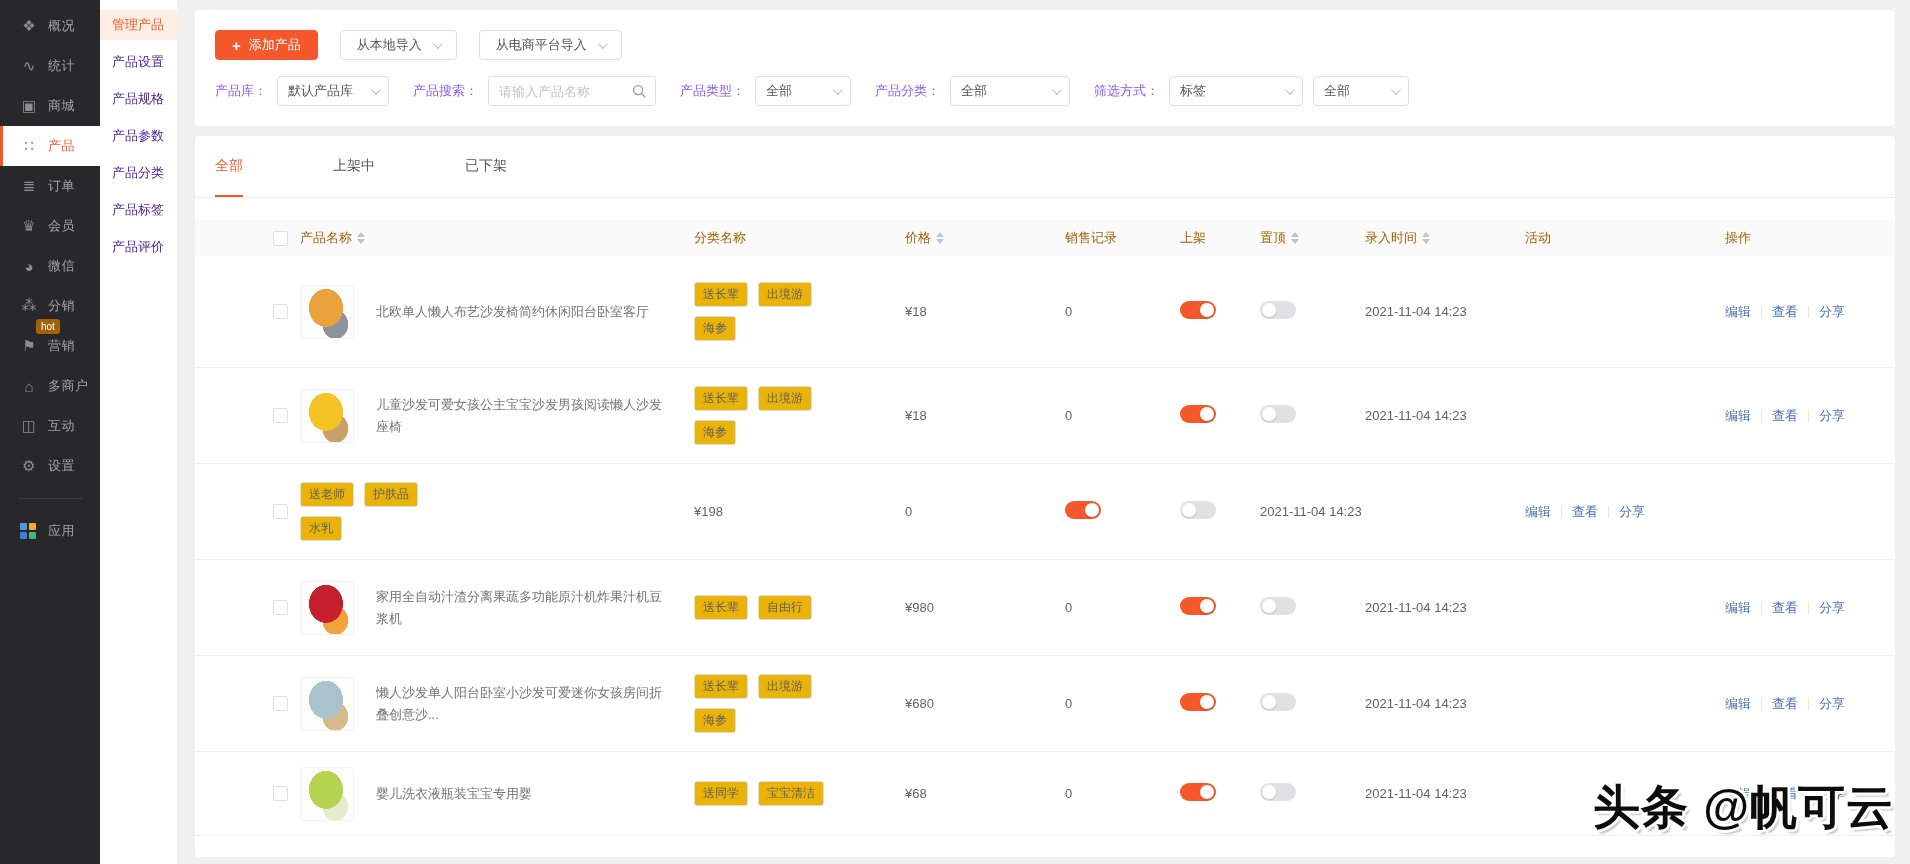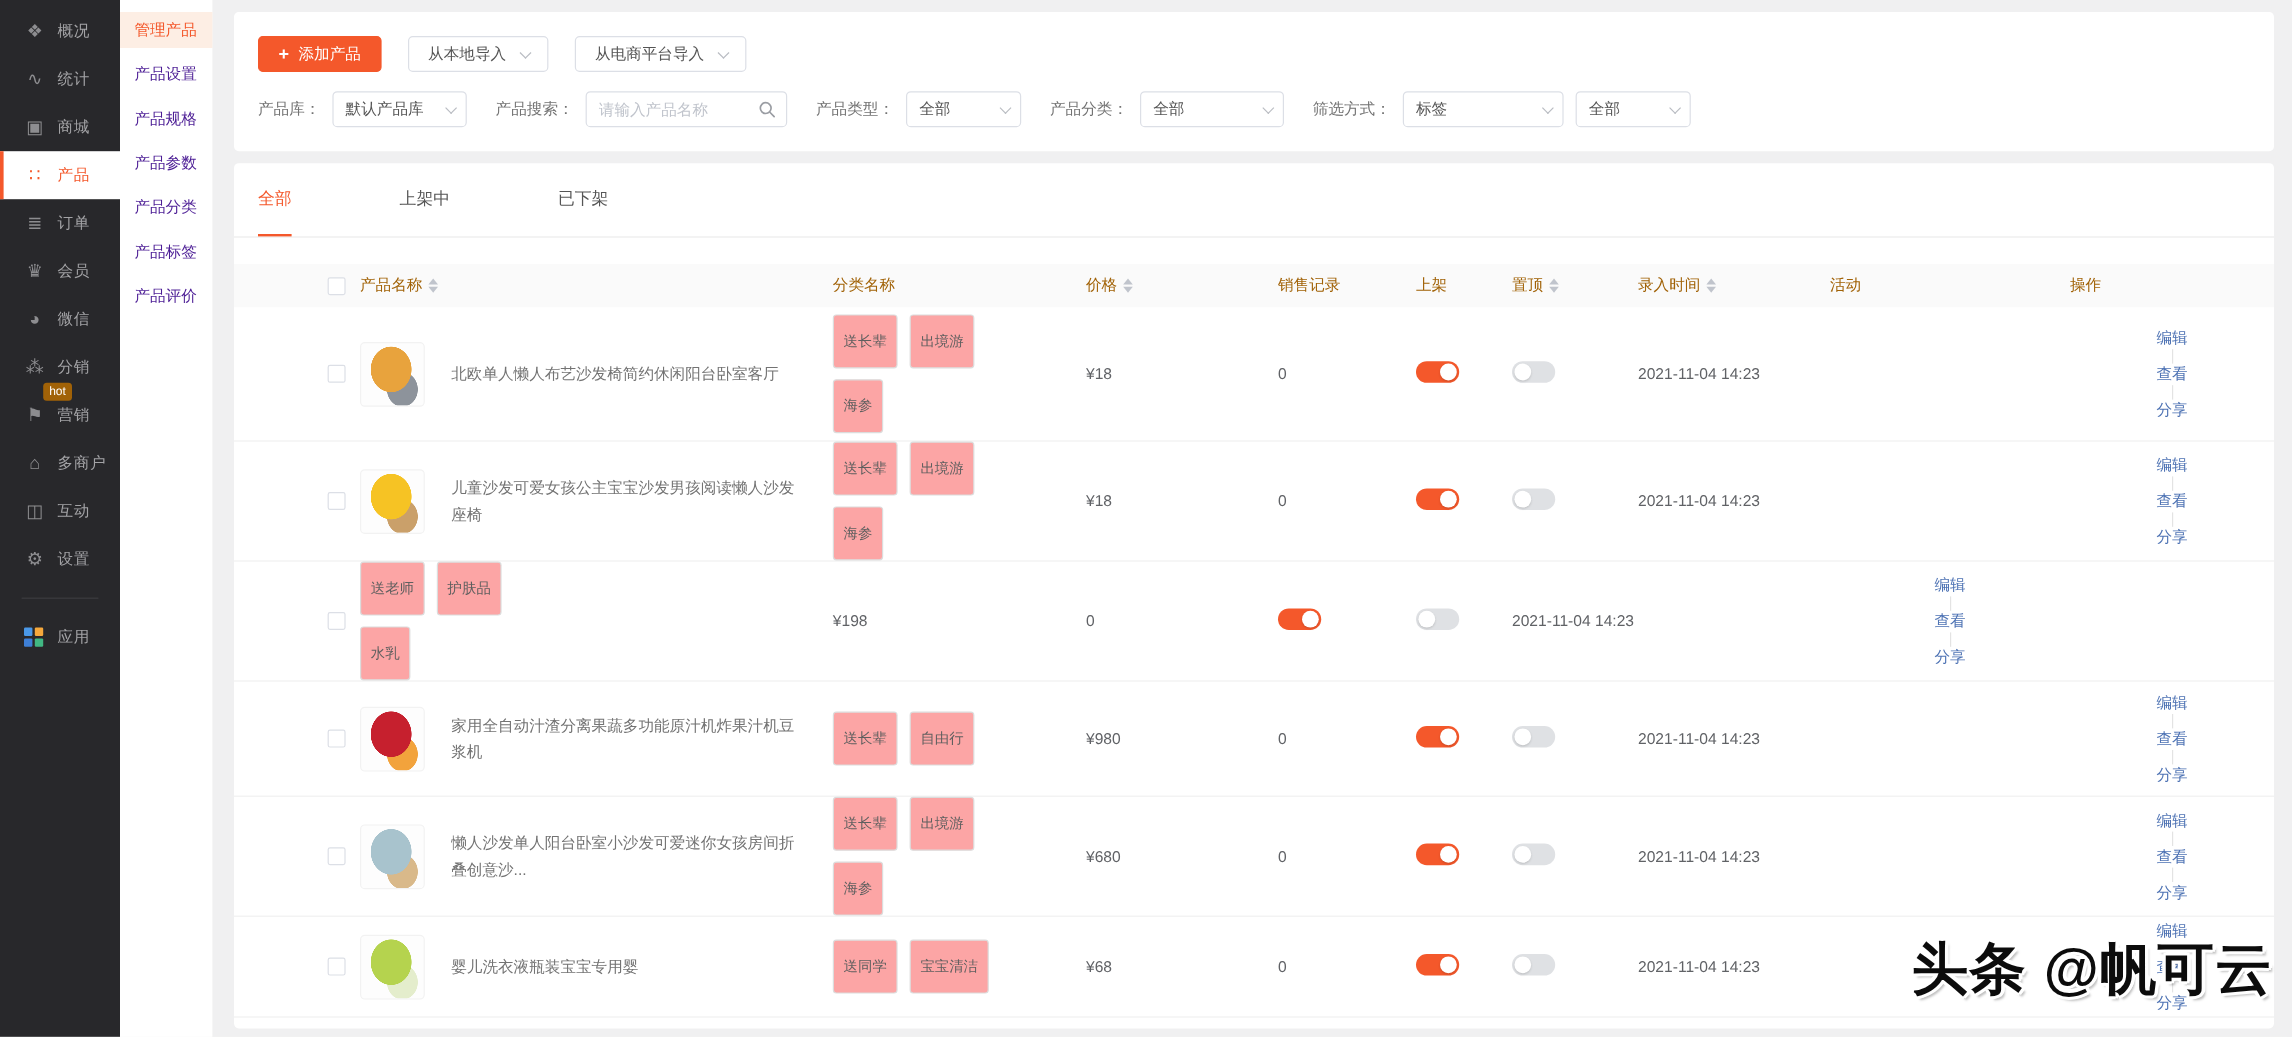--- a/index.html
+++ b/index.html
@@ -31,21 +31,21 @@
   .card { background:#fff; border-radius:4px; }
   .toolbar-card { padding:20px; margin-bottom:10px; }
   .btn-row { display:flex; gap:22px; margin-bottom:16px; }
   .btn { height:30px; display:inline-flex; align-items:center; gap:6px; padding:0 16px; border-radius:4px;
     border:1px solid #dcdfe6; background:#fff; color:#555; font-size:13px; cursor:pointer; }
   .btn-primary { background:#f4582b; border-color:#f4582b; color:#fff; }
   .plus { font-size:15px; font-weight:bold; margin-right:2px; }
   .chev { width:7px; height:7px; border-right:1.4px solid #b9bcc2; border-bottom:1.4px solid #b9bcc2;
     transform:rotate(45deg) translateY(-2px); display:inline-block; margin-left:5px; }
   .filter-row { display:flex; align-items:center; gap:10px; }
-  .f-label { color:#737373; margin-left:14px; white-space:nowrap; }
+  .f-label { color:#8b5cf6; margin-left:14px; white-space:nowrap; }
   .f-label:first-child { margin-left:0; }
   .select { height:30px; min-width:96px; border:1px solid #dcdfe6; border-radius:4px; display:inline-flex;
     align-items:center; justify-content:space-between; padding:0 10px; color:#555; cursor:pointer; background:#fff; }
   .search-box { height:30px; width:168px; border:1px solid #dcdfe6; border-radius:4px; display:inline-flex;
     align-items:center; padding:0 8px 0 10px; background:#fff; }
   .search-box input { border:none; outline:none; flex:1; font-size:13px; color:#555; font-family:inherit; min-width:0; }
   .search-box input::placeholder { color:#c0c4cc; }
 
   
   .table-card { height:721px; overflow:hidden; }
@@ -70,28 +70,28 @@
   .checkbox { width:15px; height:15px; border:1px solid #dcdfe6; border-radius:2px; background:#fff;
     margin-left:auto; margin-right:12px; cursor:pointer; }
 
   .trow { min-height:96px; border-bottom:1px solid #f0f0f0; }
   .trow:nth-child(1) { min-height:112px; }
   .trow:nth-child(6) { min-height:84px; }
   .prod-cell { display:flex; align-items:center; gap:22px; padding-right:30px; }
   .prod-img { width:54px; height:54px; border-radius:4px; flex:none; border:1px solid #f2f2f2; }
   .prod-name { color:#737373; line-height:1.65; font-size:13px; }
   .tags-cell { display:flex; flex-wrap:wrap; gap:10px; row-gap:9px; width:160px; }
-  .tag-chip { border:1px solid #dcdcdc; border-radius:3px; padding:13px 8px; font-size:12px; color:#5f5f5f; background:#fca5a5; white-space:nowrap; }
+  .tag-chip { border:1px solid #dcdcdc; border-radius:3px; padding:3px 8px; font-size:12px; color:#5f5f5f; background:#eab308; white-space:nowrap; }
   .switch { width:36px; height:18px; border-radius:9px; position:relative; cursor:pointer; display:inline-block; }
   .switch.on { background:#f4582b; }
   .switch.off { background:#dfe1e4; }
   .switch::after { content:""; position:absolute; top:2px; width:14px; height:14px; border-radius:50%; background:#fff; box-shadow:0 1px 2px rgba(0,0,0,.15); }
   .switch.on::after { right:2px; }
   .switch.off::after { left:2px; }
-  .actions-cell { display:flex; align-items:center;flex-direction:column; }
+  .actions-cell { display:flex; align-items:center; }
   .action-link { color:#4e73b4; cursor:pointer; }
   .action-sep { width:1px; height:12px; background:#e3e3e3; margin:0 10px; }
 
   .watermark { position:absolute; right:16px; top:776px; z-index:50; font-size:47px; font-weight:900; color:#0c0c0c;
     letter-spacing:1px; white-space:nowrap;
     text-shadow:-2px -2px 0 #fff,2px -2px 0 #fff,-2px 2px 0 #fff,2px 2px 0 #fff,0 -3px 0 #fff,0 3px 0 #fff,-3px 0 0 #fff,3px 0 0 #fff,3px 4px 2px rgba(0,0,0,.25); }
 </style>
 </head>
 <body>
 

